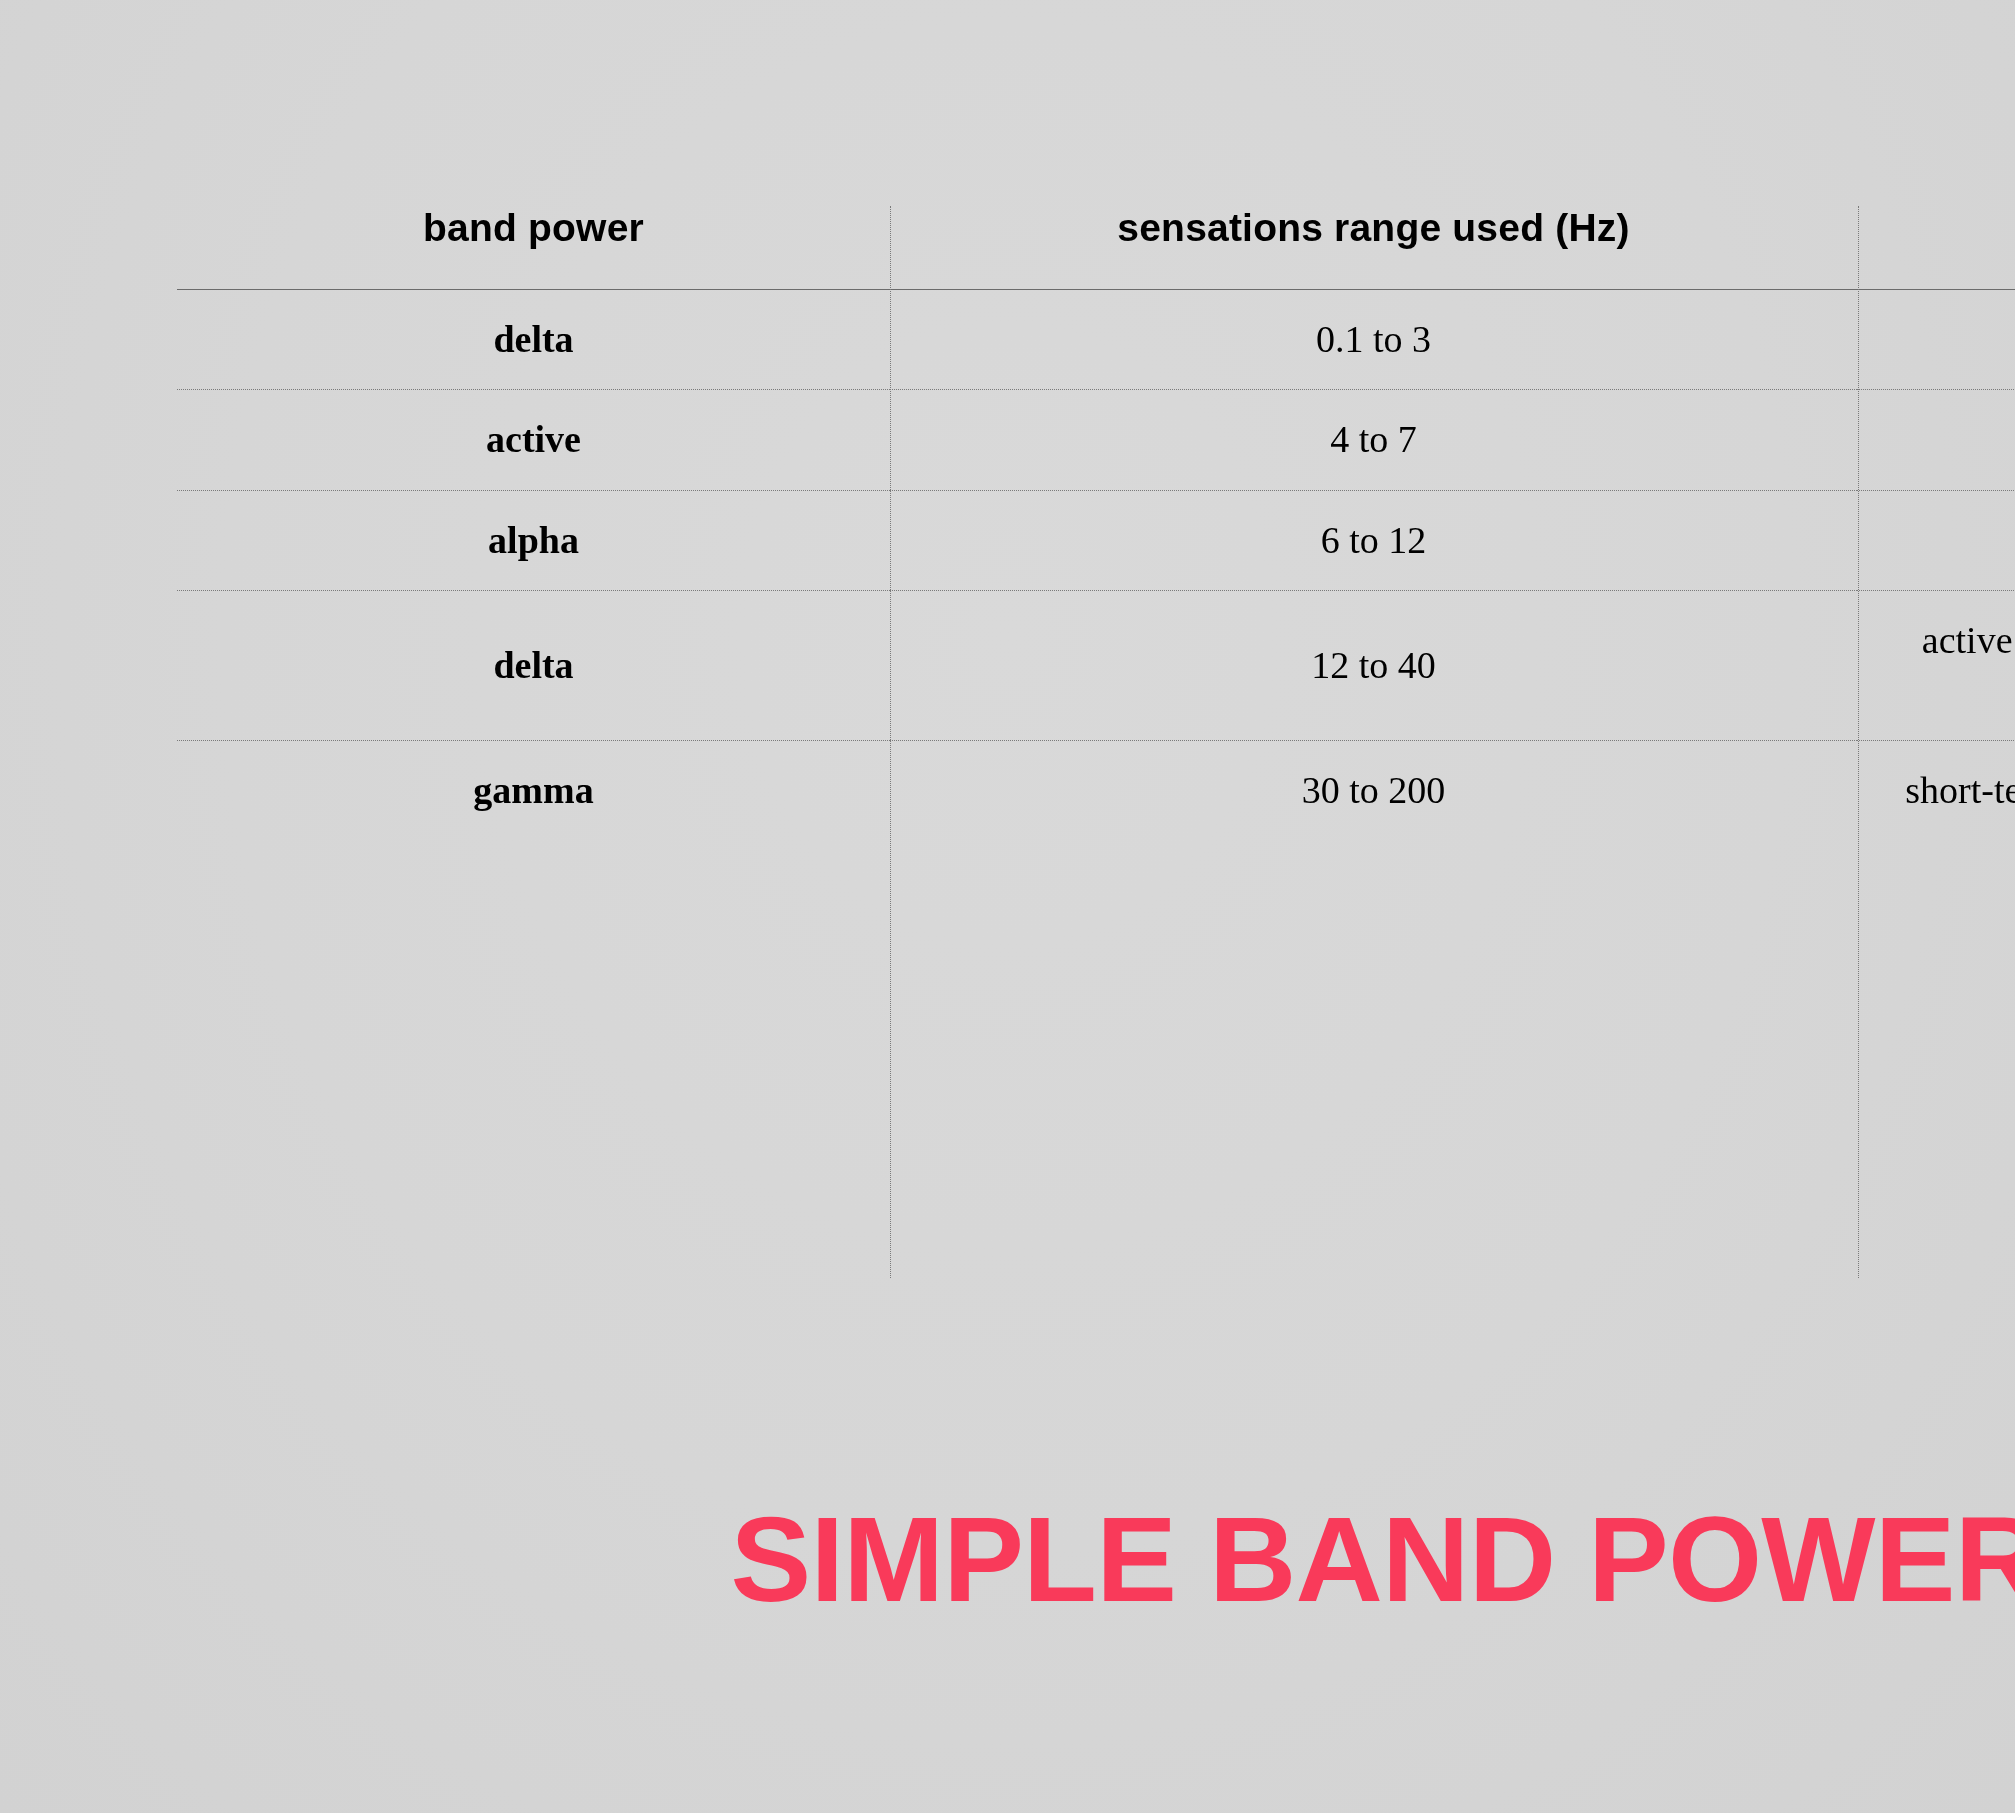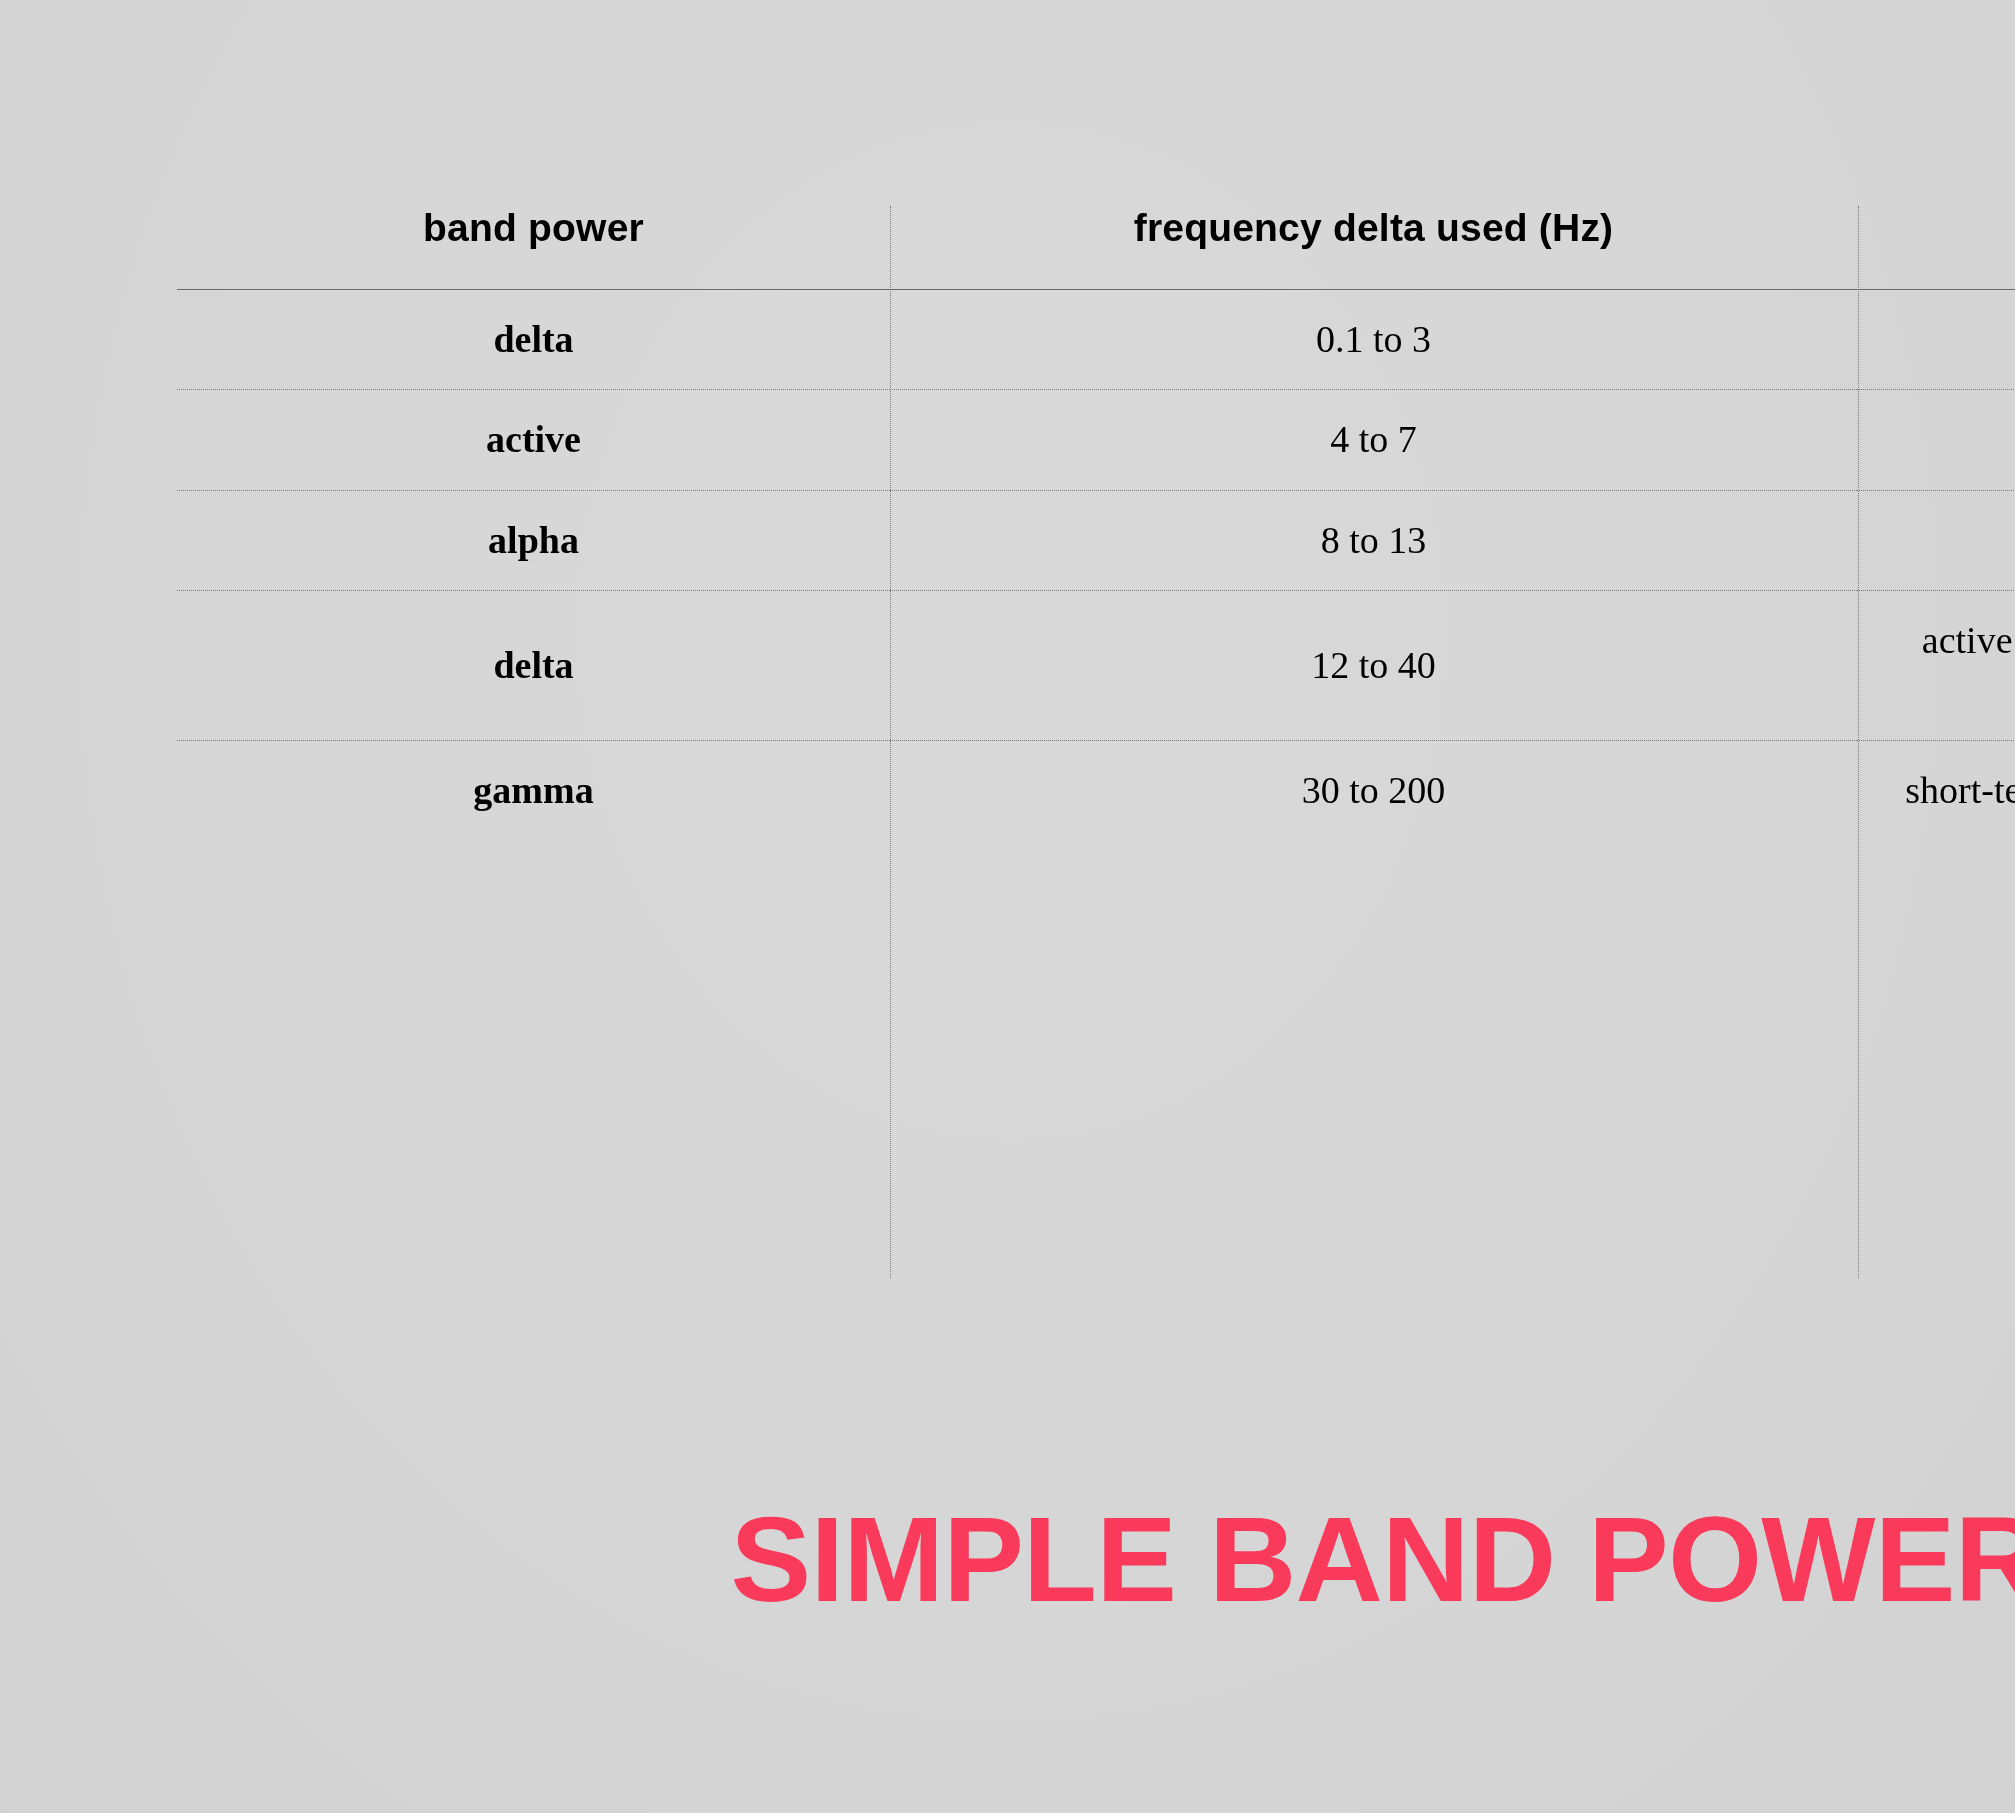--- a/index.html
+++ b/index.html
@@ -113,38 +113,38 @@
   <div class="table-wrap">
     <table class="band-table">
       <colgroup>
         <col class="c1">
         <col class="c2">
         <col class="c3">
       </colgroup>
       <thead>
         <tr>
           <th>band power</th>
-          <th>frequency delta used (Hz)</th>
+          <th>sensations range used (Hz)</th>
           <th>associations</th>
         </tr>
       </thead>
       <tbody>
         <tr>
           <td class="band-name">delta</td>
           <td>0.1 to 3</td>
           <td>sleep</td>
         </tr>
         <tr>
           <td class="band-name">active</td>
           <td>4 to 7</td>
           <td>drowsiness and idling</td>
         </tr>
         <tr>
           <td class="band-name">alpha</td>
-          <td>8 to 13</td>
+          <td>6 to 12</td>
           <td>relaxation and closed eyes</td>
         </tr>
         <tr>
           <td class="band-name">delta</td>
           <td>12 to 40</td>
           <td>active thinking, motor behavior and physical activity, focus, alertness, anxiety</td>
         </tr>
         <tr>
           <td class="band-name">gamma</td>
           <td>30 to 200</td>

